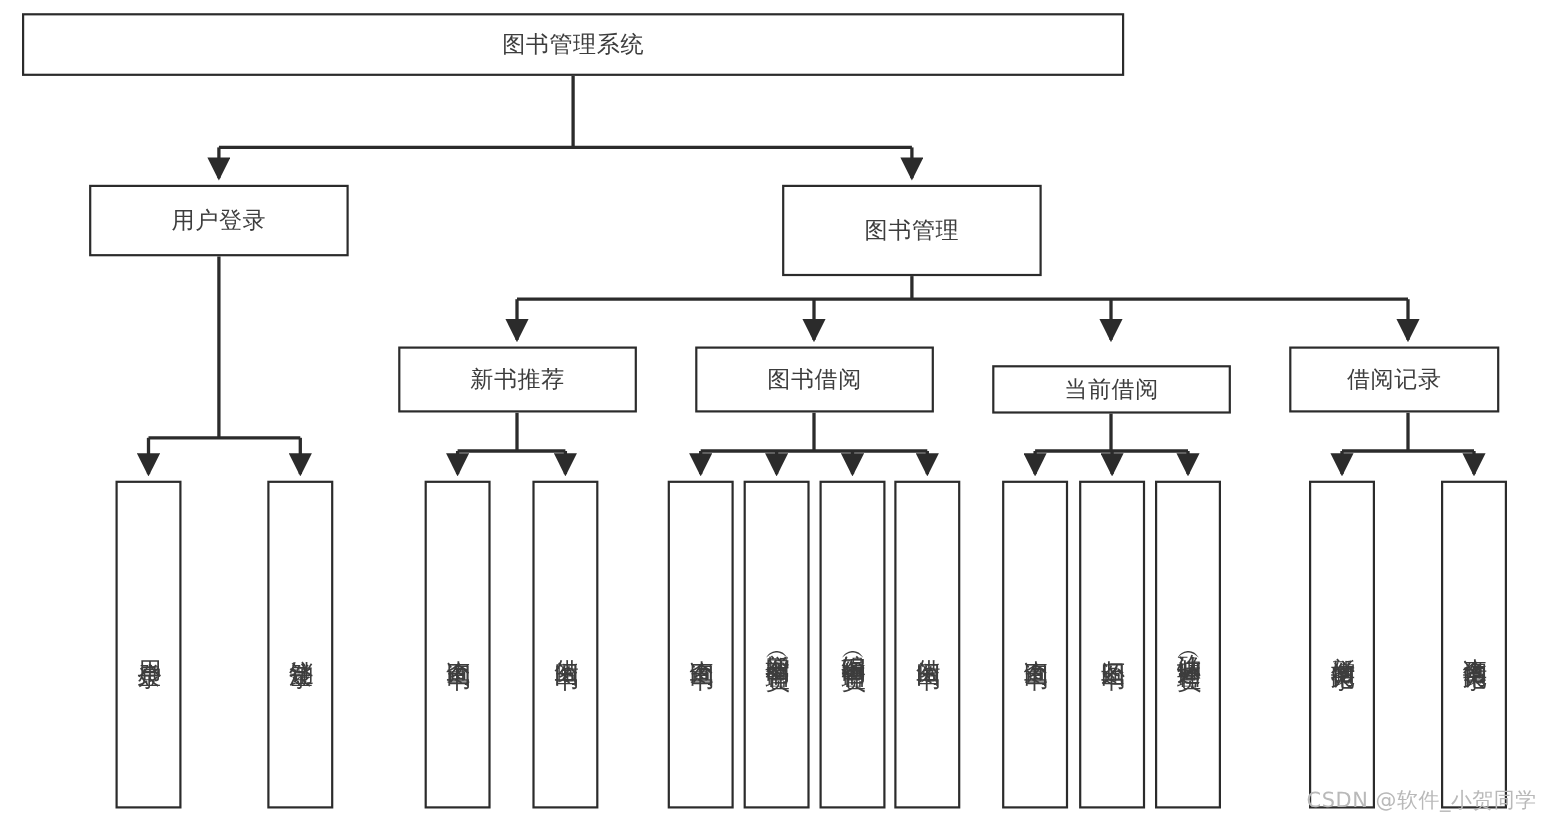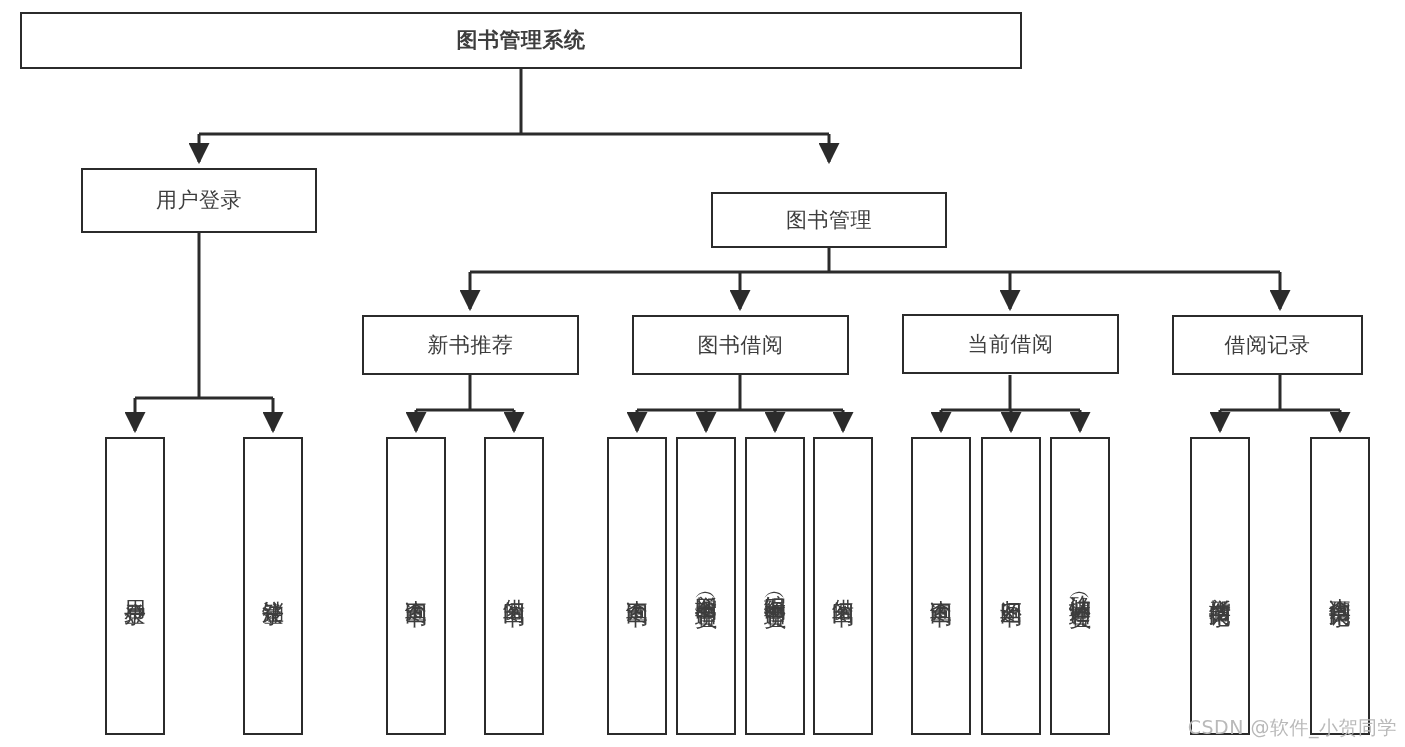--- a/index.html
+++ b/index.html
@@ -124,38 +124,38 @@
       <path d="M 1011 410 L 1011 431" marker-end="url(#arrow)"></path>
       <path d="M 1080 410 L 1080 431" marker-end="url(#arrow)"></path>
 
       <path d="M 1280 375 L 1280 410"></path>
       <path d="M 1220 410 L 1340 410"></path>
       <path d="M 1220 410 L 1220 431" marker-end="url(#arrow)"></path>
       <path d="M 1340 410 L 1340 431" marker-end="url(#arrow)"></path>
     </g>
   </svg>
 
-  <div class="node root horiz" style="left:20px; top:12px; width:1002px; height:57px;font-weight:bold;">
+  <div class="node root horiz" style="left:20px; top:12px; width:1002px; height:57px;">
     <span class="label">图书管理系统</span>
   </div>
 
   <div class="node horiz" style="left:81px; top:168px; width:236px; height:65px;">
     <span class="label">用户登录</span>
   </div>
-  <div class="node horiz" style="left:711px; top:168px; width:236px; height:56px;margin-top:24px;">
+  <div class="node horiz" style="left:711px; top:168px; width:236px; height:83px;">
     <span class="label">图书管理</span>
   </div>
 
   <div class="node horiz" style="left:632px; top:315px; width:217px; height:60px;">
     <span class="label">图书借阅</span>
   </div>
   <div class="node horiz" style="left:362px; top:315px; width:217px; height:60px;">
     <span class="label">新书推荐</span>
   </div>
-  <div class="node horiz" style="left:902px; top:314px; width:217px; height:60px;">
+  <div class="node horiz" style="left:902px; top:332px; width:217px; height:44px;">
     <span class="label">当前借阅</span>
   </div>
   <div class="node horiz" style="left:1172px; top:315px; width:191px; height:60px;">
     <span class="label">借阅记录</span>
   </div>
 
   <div class="node vert" style="left:105px; top:437px; width:60px; height:298px;">
     <span class="label">用户登录</span>
   </div>
   <div class="node vert" style="left:243px; top:437px; width:60px; height:298px;">

